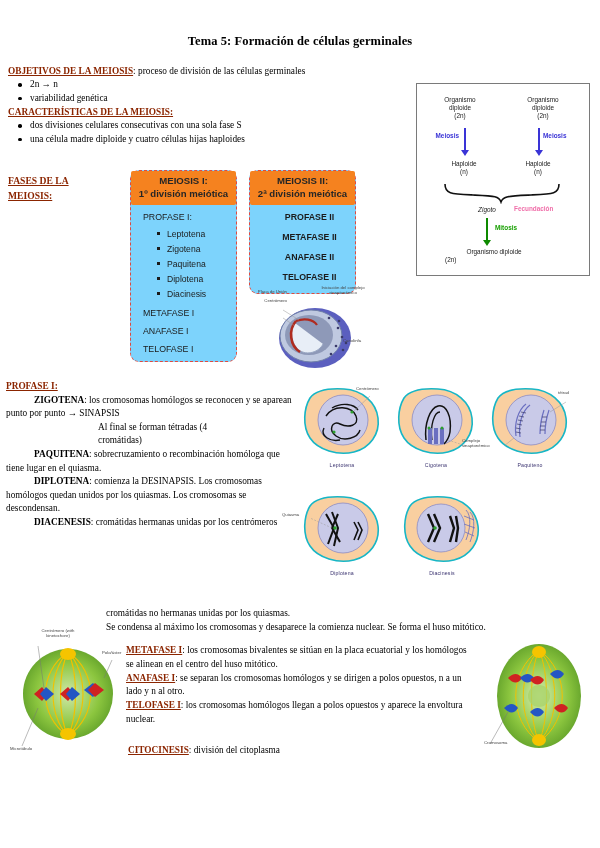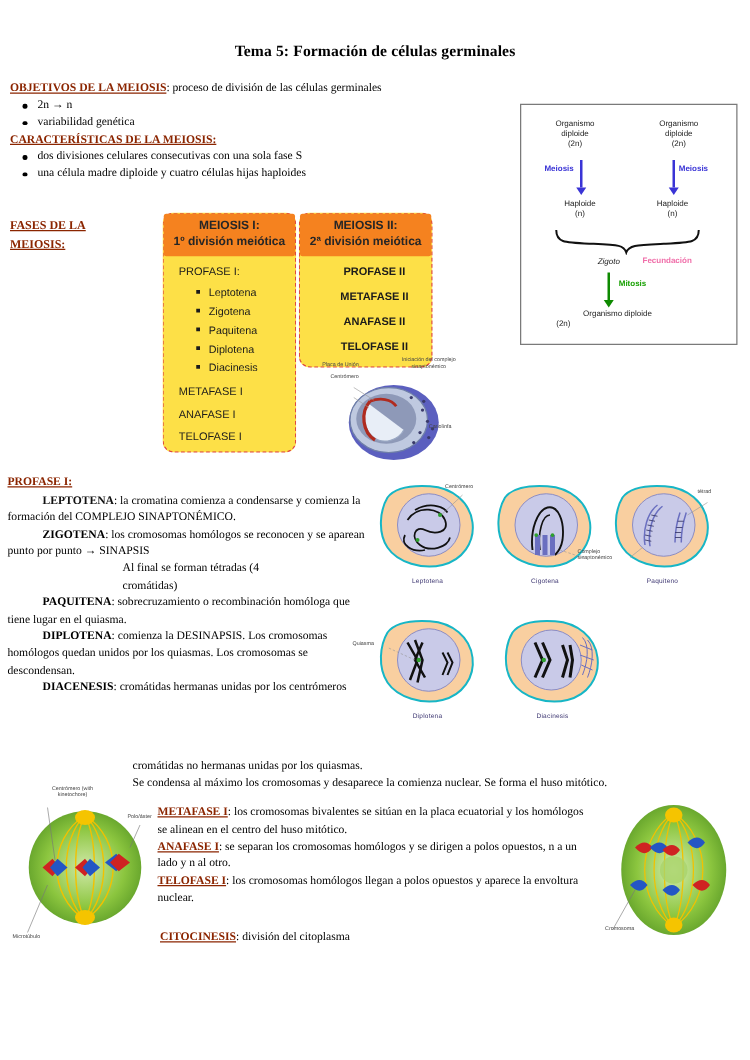--- a/index.html
+++ b/index.html
@@ -22,21 +22,21 @@
   .blk{position:absolute;font-size:9.3px;line-height:13.2px;}
 
   .bullets{margin:0;padding:0;list-style:none;}
   .bullets li{position:relative;padding-left:22px;line-height:13.5px;font-size:9.3px;}
   .bullets li:before{
     content:"";position:absolute;left:10px;top:5px;width:3.5px;height:3.5px;
     background:#000;border-radius:50%;
   }
 
   
-  .mbox{position:absolute;border:1.4px dashed #E04A3F;border-radius:9px;background:#fde047;}
+  .mbox{position:absolute;border:1.4px dashed #E04A3F;border-radius:9px;background:#7dd3fc;}
   .mbox .hdr{
     background:#F5821F;color:#262626;text-align:center;
     font-family:"Liberation Sans", sans-serif;font-size:9.6px;font-weight:600;
     padding:4px 2px 5px;line-height:12.5px;border-radius:2px;
   }
   .mbox .body{padding:7px 4px 6px 10px;font-family:"Liberation Sans", sans-serif;font-size:8.6px;color:#1b1b1b;}
   .mbox .body .lvl1{margin:0 0 7px 2px;font-size:8.8px;}
   .mbox .body .lvl2{margin:0 0 5px 26px;position:relative;}
   .mbox .body .lvl2:before{
     content:"";position:absolute;left:-10px;top:3px;width:3.2px;height:3.2px;background:#1b1b1b;
@@ -111,21 +111,21 @@
       <div class="lvl2">Zigotena</div>
       <div class="lvl2">Paquitena</div>
       <div class="lvl2">Diplotena</div>
       <div class="lvl2">Diacinesis</div>
       <div class="lvl1" style="margin-top:9px;">METAFASE I</div>
       <div class="lvl1" style="margin-top:8px;">ANAFASE I</div>
       <div class="lvl1" style="margin-top:8px;">TELOFASE I</div>
     </div>
   </div>
 
-  <div class="mbox b2" style="top:170px;left:239px;width:105px;height:122px;">
+  <div class="mbox b2" style="top:170px;left:249px;width:105px;height:122px;">
     <div class="hdr">
       <div>MEIOSIS II:</div>
       <div>2ª división meiótica</div>
     </div>
     <div class="body">
       <div class="lvl1">PROFASE II</div>
       <div class="lvl1">METAFASE II</div>
       <div class="lvl1">ANAFASE II</div>
       <div class="lvl1">TELOFASE II</div>
     </div>
@@ -194,23 +194,20 @@
     <div class="fd green" style="top:140px;left:78px;width:50px;text-align:left;">Mitosis</div>
 
     <div class="fd" style="top:164px;left:22px;width:110px;">
       <div>Organismo diploide</div>
       <div style="text-align:left;padding-left:6px;">(2n)</div>
     </div>
   </div>
 
   <div class="blk" style="top:380px;left:6px;width:292px;line-height:13.6px;">
     <div class="hd">PROFASE I:</div>
-    <div style="text-indent:28px;margin-top:1px;">
-      <span class="hd-dark" style="color:#111;">LEPTOTENA</span><span>: la cromatina comienza a condensarse y comienza la formación del COMPLEJO SINAPTONÉMICO.</span>
-    </div>
     <div style="text-indent:28px;">
       <span style="font-weight:bold;">ZIGOTENA</span><span>: los cromosomas homólogos se reconocen y se aparean punto por punto → SINAPSIS</span>
     </div>
     <div style="margin-left:92px;width:135px;">
       <span>Al final se forman tétradas (4 cromátidas)</span>
     </div>
     <div style="text-indent:28px;">
       <span style="font-weight:bold;">PAQUITENA</span><span>: sobrecruzamiento o recombinación homóloga que tiene lugar en el quiasma.</span>
     </div>
     <div style="text-indent:28px;">

